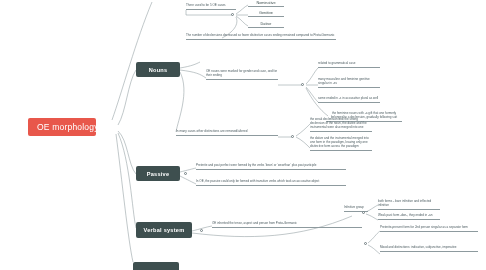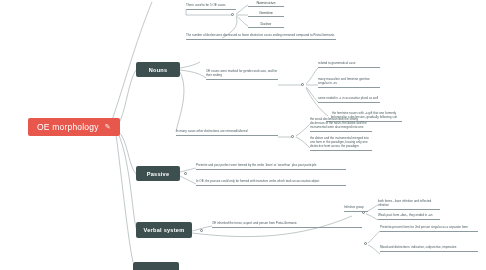--- a/index.html
+++ b/index.html
@@ -126,21 +126,21 @@
 
       <path d="M192,233 C250,240 300,238 352,216"></path>
       <path d="M366,212 C372,209 374,207 378,205"></path>
       <path d="M366,214 C372,216 374,218 378,220"></path>
 
       <path d="M368,243 C374,238 376,234 380,231"></path>
       <path d="M368,245 C374,248 376,251 380,254"></path>
     </g>
   </svg>
 
-  <div class="node root" style="left:28px;top:118px;width:92px;height:18px;">
+  <div class="node root" style="left:28px;top:118px;width:68px;height:18px;">
     <span>OE morphology</span>
     <span class="pencil">✎</span>
   </div>
 
   <div class="node branch" style="left:136px;top:62px;width:44px;height:15px;">
     <span>Nouns</span>
   </div>
 
   <div class="node branch" style="left:136px;top:166px;width:44px;height:15px;">
     <span>Passive</span>

